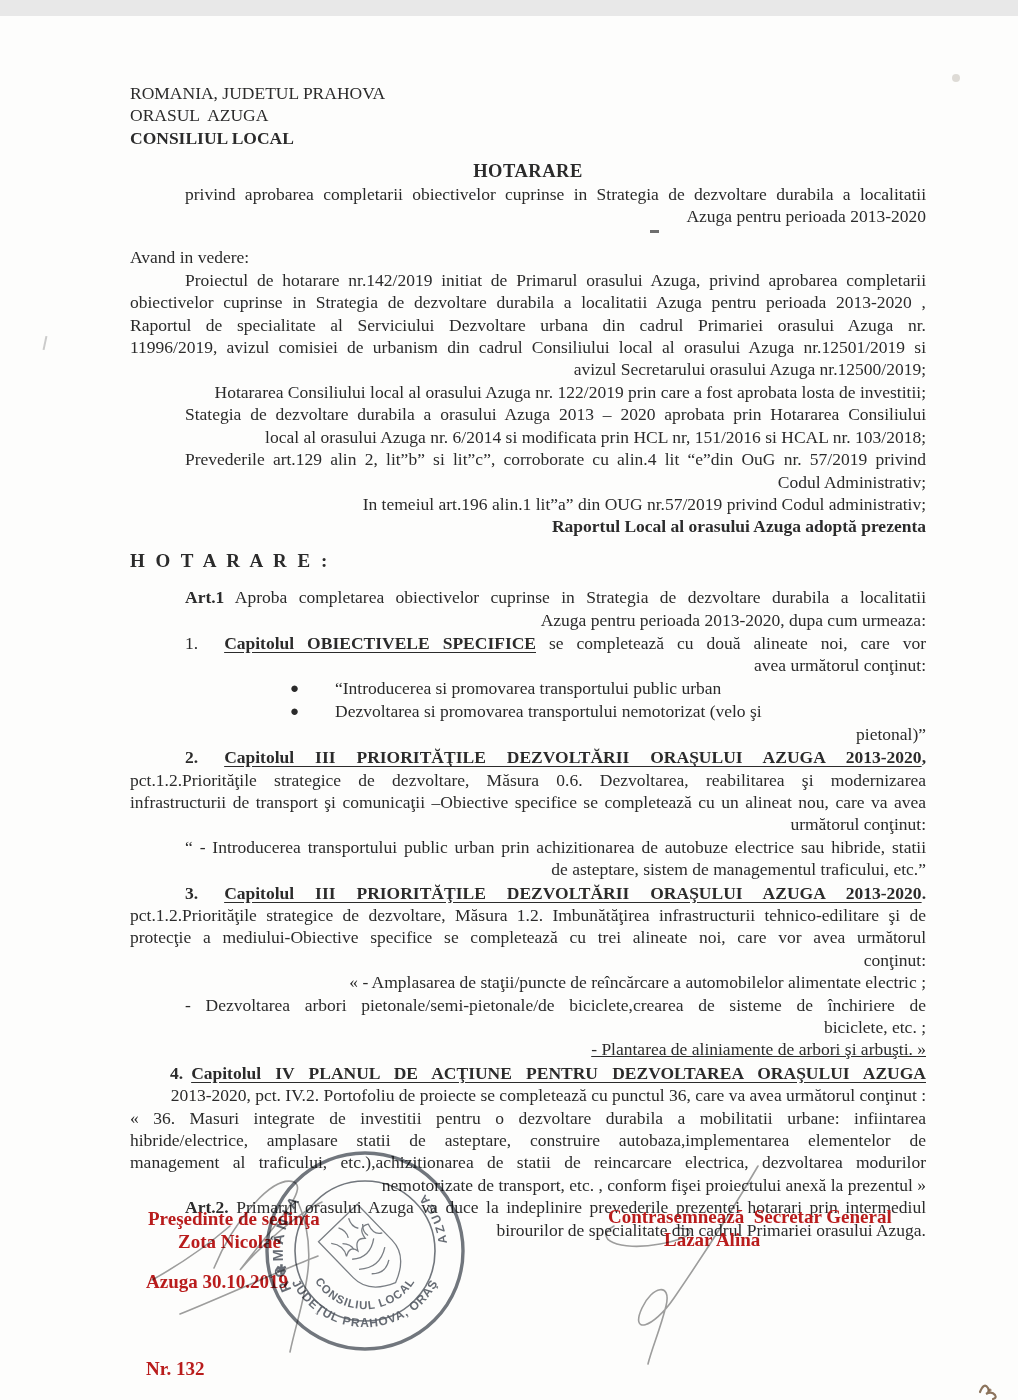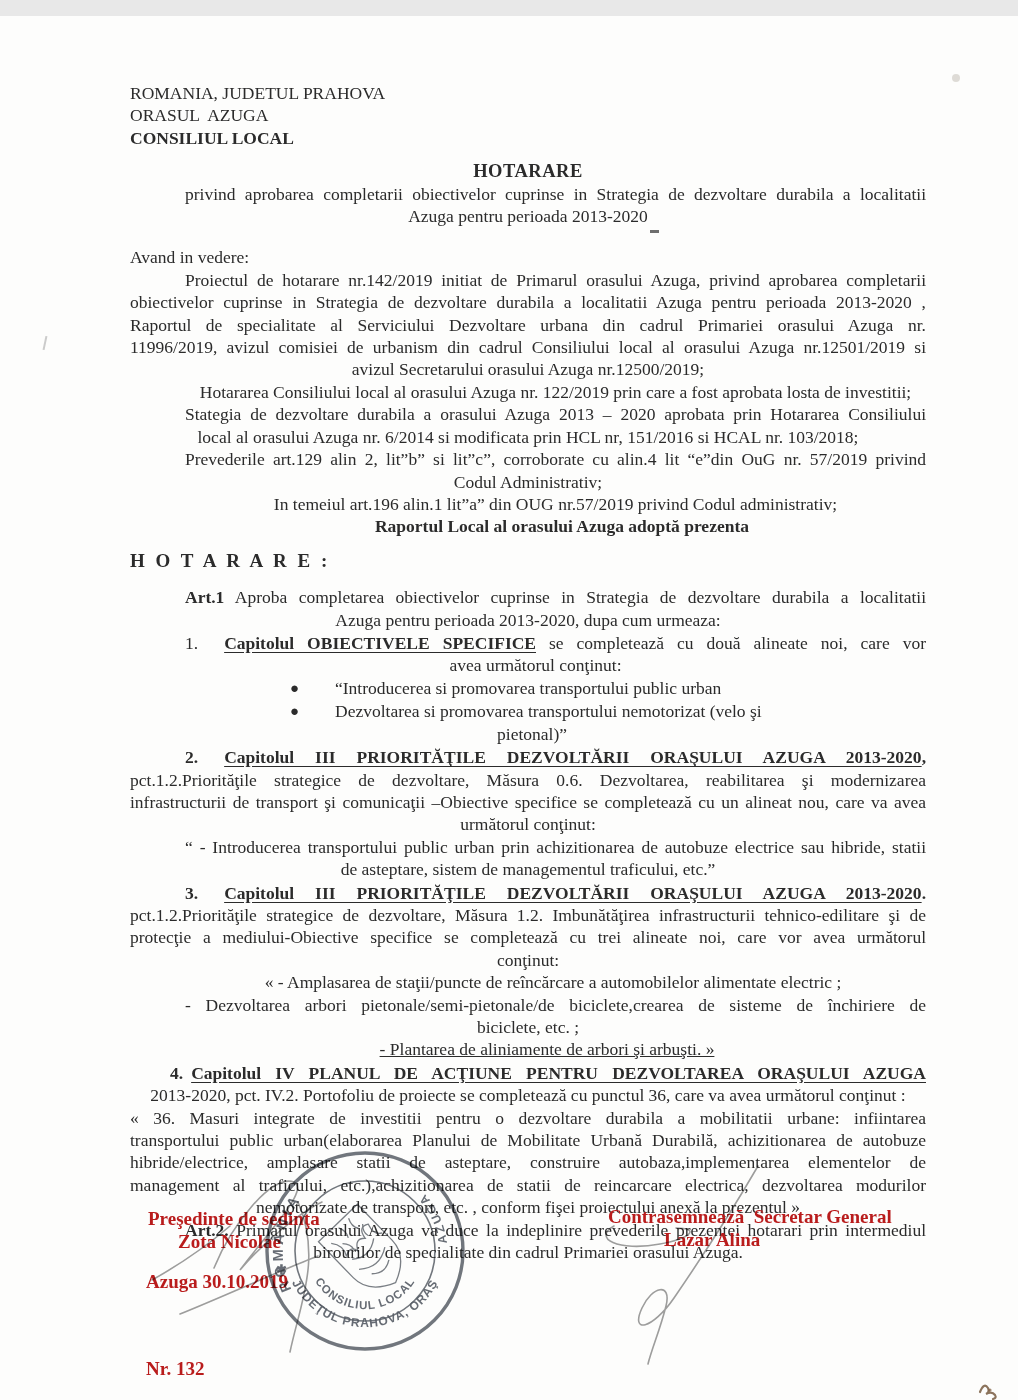--- a/index.html
+++ b/index.html
@@ -1,21 +1,21 @@
 <!DOCTYPE html>
 <html><head>
 <meta charset="utf-8">
 <style>
   html,body{margin:0;padding:0;background:#e8e8e8;}
   .page{position:relative;width:1018px;height:1400px;background:#fdfdfc;margin:16px auto;
         font-family:"Liberation Serif",serif;color:#2b2b2b;overflow:hidden;}
   .content{position:absolute;left:130px;top:66px;width:796px;font-size:17.5px;line-height:22.4px;}
   .line{min-height:22.4px;}
   .jl{text-align:justify;text-align-last:justify;}
-  .ll{text-align:center;}
+  .ll{text-align:right;}
   .b{font-weight:bold;}
   .u{text-decoration:underline;text-underline-offset:3px;}
   .ind55{padding-left:55px;}
   .ind68{padding-left:68px;}
   .ind50{padding-left:50px;}
   .ind40{padding-left:40px;}
   .ind38{padding-left:38px;text-decoration:underline;}
   .ind15{padding-left:15px;}
   .ind8{padding-left:8px;}
   .doc-title{margin-top:11px;text-align:center;font-weight:bold;font-size:18.5px;letter-spacing:.5px;}
@@ -122,21 +122,20 @@
       <div class="line ll ind50">« -   Amplasarea de staţii/puncte de reîncărcare a automobilelor alimentate electric ;</div>
       <div class="line jl ind55">-    Dezvoltarea arbori pietonale/semi-pietonale/de biciclete,crearea de sisteme de închiriere de</div>
       <div class="line ll">biciclete, etc. ;</div>
       <div class="line ll ind38">-   Plantarea de aliniamente de arbori şi arbuşti. »</div>
     </div>
 
     <div>
       <div class="line jl ind40 head-row"><span class="num4 b">4.</span><span class="b u">Capitolul IV PLANUL DE ACŢIUNE PENTRU DEZVOLTAREA ORAŞULUI AZUGA</span></div>
       <div class="line ll">2013-2020, pct. IV.2. Portofoliu de proiecte se completează cu punctul 36, care va avea următorul conţinut :</div>
       <div class="line jl">« 36. Masuri integrate de investitii pentru o dezvoltare durabila a mobilitatii urbane: infiintarea</div>
-      <div class="line jl">transportului public urban(elaborarea Planului de  Mobilitate Urbană Durabilă, achizitionarea de autobuze</div>
       <div class="line jl">hibride/electrice, amplasare statii de asteptare, construire autobaza,implementarea elementelor de</div>
       <div class="line jl">management al traficului, etc.),achizitionarea de statii de reincarcare electrica, dezvoltarea modurilor</div>
       <div class="line ll">nemotorizate de transport, etc. , conform fişei proiectului anexă la prezentul »</div>
     </div>
 
     <div>
       <div class="line jl ind55"><span class="b">Art.2.</span><span> Primarul orasului Azuga va duce la indeplinire prevederile prezentei hotarari prin intermediul</span></div>
       <div class="line ll">birourilor de specialitate din cadrul Primariei orasului Azuga.</div>
     </div>
 

